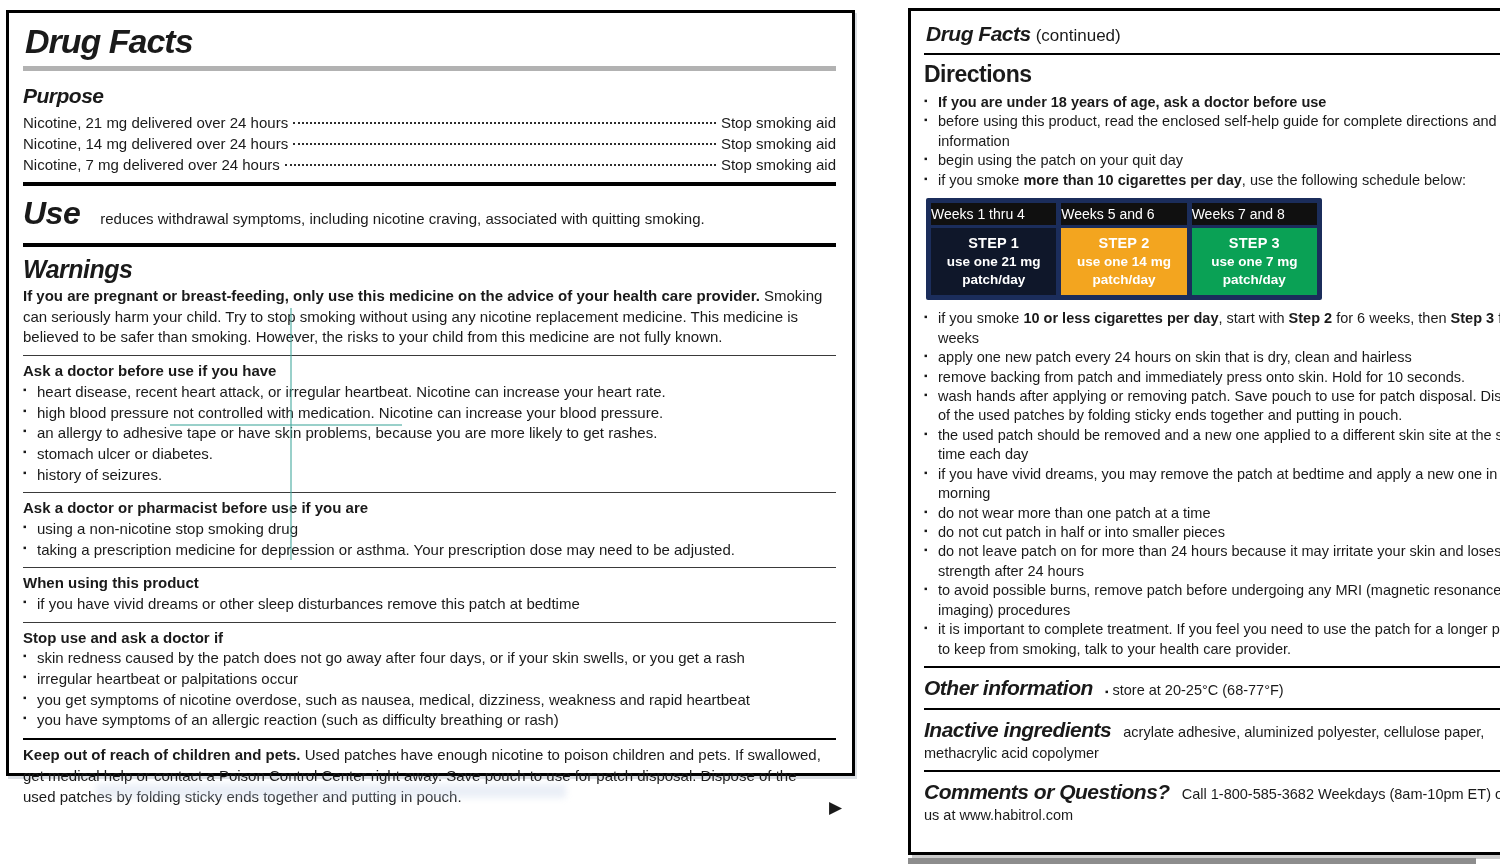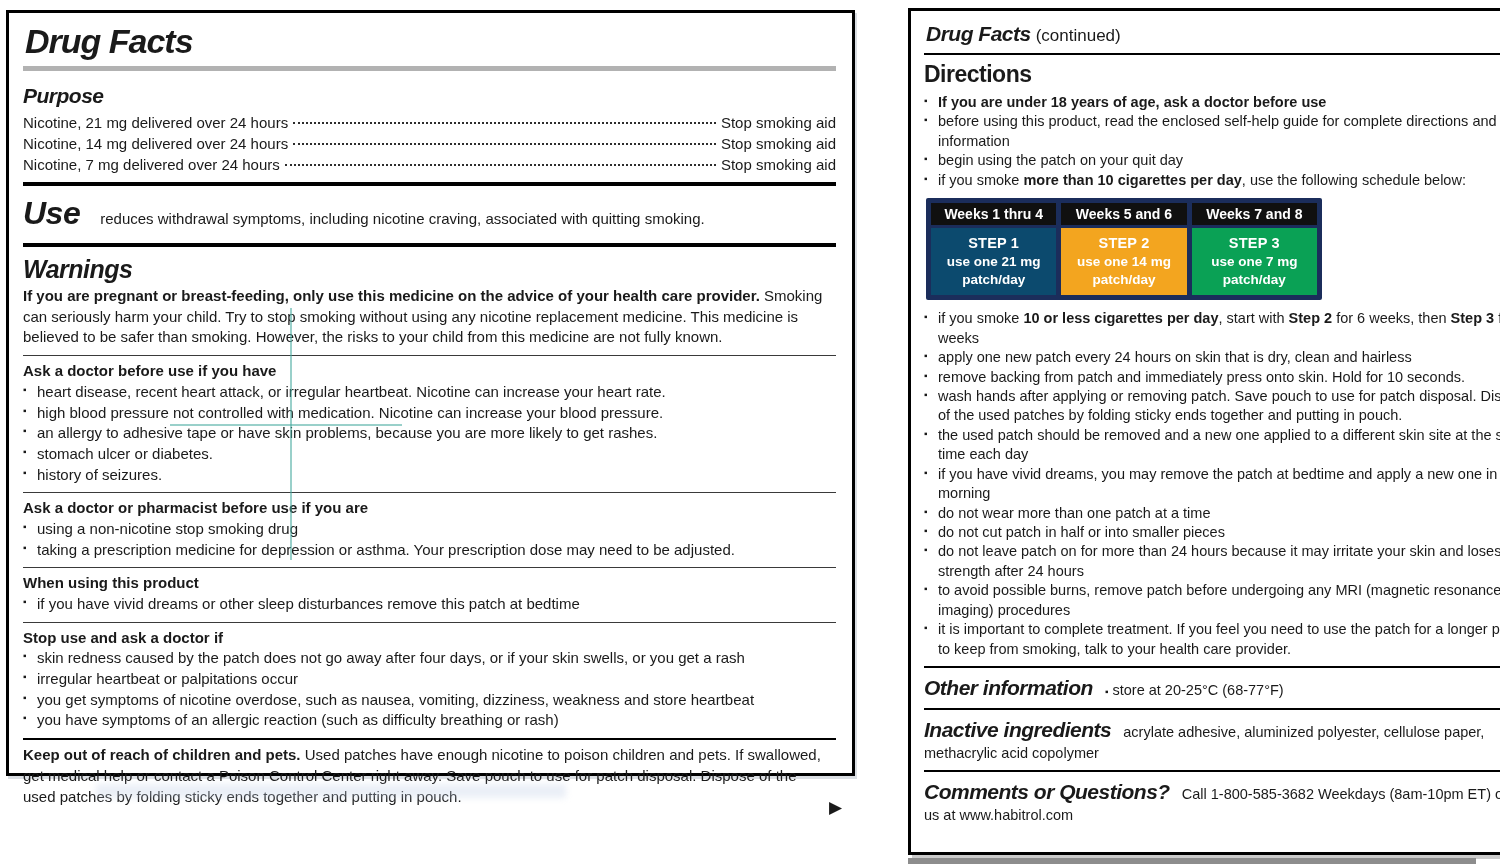--- a/index.html
+++ b/index.html
@@ -64,29 +64,29 @@
   .cont-title-row { border-bottom: 2px solid #000; padding: 1px 2px 5px 2px; margin-bottom: 4px; }
   .cont-title { font-size: 21px; font-weight: bold; font-style: italic; letter-spacing: -0.5px; }
   .cont-suffix { font-size: 17px; font-weight: normal; font-style: normal; margin-left: 5px; }
   .dir-h { font-size: 23px; font-weight: bold; letter-spacing: -0.5px; margin: 1px 0 3px 0; }
 
   
   .sched-wrap { margin: 8px 0 9px 2px; width: 396px; background: #1b2d5b; padding: 5px; border-radius: 2px; }
   .sched-grid { display: flex; gap: 5px; }
   .sched-col { flex: 1; display: flex; flex-direction: column; gap: 3px; }
   .sched-head {
-    background: #101010; color: #fff; font-weight: bold; font-size: 14px;
-    text-align: center; padding: 4px 0 3px 0; line-height: 1.1;
+    background: #101010; color: #fff; font-weight: normal; font-size: 14px;
+    padding: 4px 0 3px 0; line-height: 1.1;
   }
   .sched-cell {
     color: #fff; font-weight: bold; font-size: 13.5px; text-align: center;
     padding: 6px 2px 7px 2px; line-height: 1.3; flex: 1;
   }
   .step-title { font-size: 14.5px; letter-spacing: .2px; }
-  .step1 { background: #0c4a6e; }
+  .step1 { background: #0f172a; }
   .step2 { background: #f3a51f; }
   .step3 { background: #0aa155; }
 
   .inline-h-row { padding: 6px 0; }
   .bsp { display: inline-block; width: 4px; }
 </style>
 </head>
 <body>
 
 <div id="left-panel" class="panel">
@@ -172,21 +172,21 @@
     <div class="bl">
         <span class="blt">▪</span>
         <span class="btxt">skin redness caused by the patch does not go away after four days, or if your skin swells, or you get a rash</span>
       </div>
     <div class="bl">
         <span class="blt">▪</span>
         <span class="btxt">irregular heartbeat or palpitations occur</span>
       </div>
     <div class="bl">
         <span class="blt">▪</span>
-        <span class="btxt">you get symptoms of nicotine overdose, such as nausea, vomiting, dizziness, weakness and store heartbeat</span>
+        <span class="btxt">you get symptoms of nicotine overdose, such as nausea, medical, dizziness, weakness and rapid heartbeat</span>
       </div>
     <div class="bl">
         <span class="blt">▪</span>
         <span class="btxt">you have symptoms of an allergic reaction (such as difficulty breathing or rash)</span>
       </div>
   </div>
 
   <div class="sect rule-med keep-out">
     <p><b>Keep out of reach of children and pets.</b><span> Used patches have enough nicotine to poison children and pets. If swallowed, get medical help or contact a Poison Control Center right away. Save pouch to use for patch disposal. Dispose of the used patches by folding sticky ends together and putting in pouch.</span></p>
     <span class="continue-arrow">▶</span>

